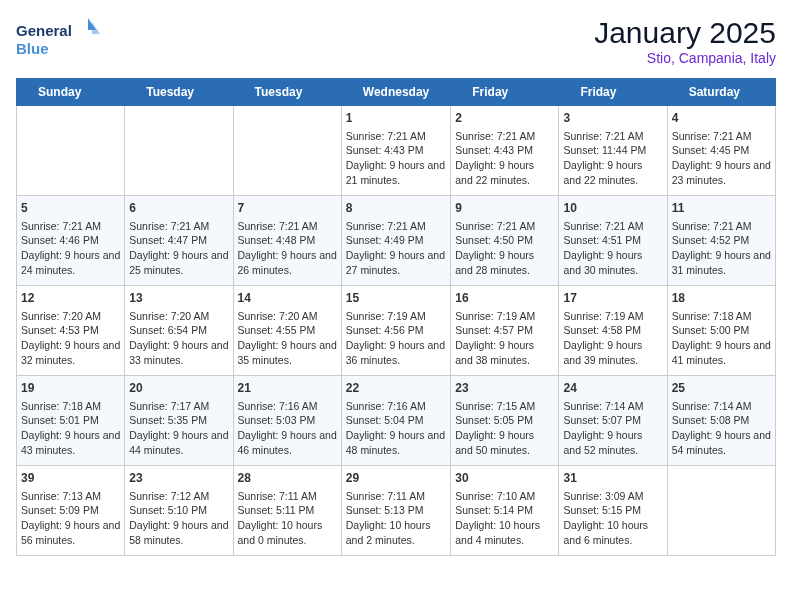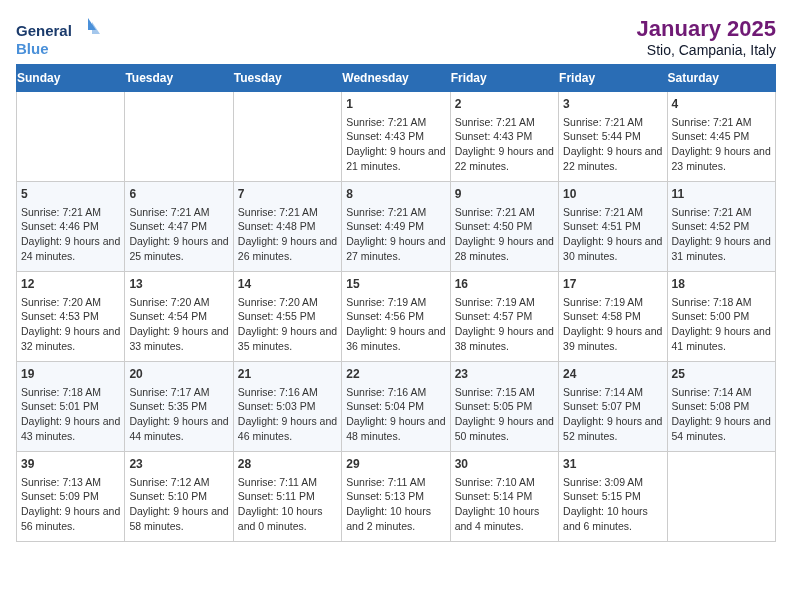--- a/index.html
+++ b/index.html
@@ -7,48 +7,48 @@
       font-family: Arial, sans-serif;
       background: #fff;
       width: 792px;
       min-height: 612px;
       padding: 16px;
     }
     .header {
       display: flex;
       justify-content: space-between;
       align-items: flex-start;
-      margin-bottom: 4px;
+      margin-bottom: 12px;
     }
     .logo {
       display: flex;
       align-items: center;
       gap: 4px;
     }
     .title-block {
       text-align: right;
     }
     .month-title {
-      font-size: 22px;
-      font-weight: bold;
-      color: #701a75;
+      font-size: 30px;
+      font-weight: normal;
+      color: #0f172a;
     }
     .location {
       font-size: 14px;
-      color: #0f172a;
+      color: #6d28d9;
     }
     table {
       width: 100%;
       border-collapse: collapse;
       font-size: 11px;
     }
     th {
       background-color: #2a6db5;
       color: #fff;
-      padding: 6px 0;
+      padding: 6px 21px;
       text-align: left;
       font-size: 12px;
       font-weight: bold;
       border: 1px solid #2a6db5;
     }
     td {
       border: 1px solid #ccc;
       vertical-align: top;
       padding: 4px;
       width: 14.28%;
@@ -117,21 +117,21 @@
         </td>
         <td>
           <div class="day-num">2</div>
           <div>Sunrise: 7:21 AM</div>
           <div>Sunset: 4:43 PM</div>
           <div>Daylight: 9 hours and 22 minutes.</div>
         </td>
         <td>
           <div class="day-num">3</div>
           <div>Sunrise: 7:21 AM</div>
-          <div>Sunset: 5:44 PM</div>
+          <div>Sunset: 11:44 PM</div>
           <div>Daylight: 9 hours and 22 minutes.</div>
         </td>
         <td>
           <div class="day-num">4</div>
           <div>Sunrise: 7:21 AM</div>
           <div>Sunset: 4:45 PM</div>
           <div>Daylight: 9 hours and 23 minutes.</div>
         </td>
       </tr>
       <tr>
@@ -181,21 +181,21 @@
       <tr>
         <td>
           <div class="day-num">12</div>
           <div>Sunrise: 7:20 AM</div>
           <div>Sunset: 4:53 PM</div>
           <div>Daylight: 9 hours and 32 minutes.</div>
         </td>
         <td>
           <div class="day-num">13</div>
           <div>Sunrise: 7:20 AM</div>
-          <div>Sunset: 4:54 PM</div>
+          <div>Sunset: 6:54 PM</div>
           <div>Daylight: 9 hours and 33 minutes.</div>
         </td>
         <td>
           <div class="day-num">14</div>
           <div>Sunrise: 7:20 AM</div>
           <div>Sunset: 4:55 PM</div>
           <div>Daylight: 9 hours and 35 minutes.</div>
         </td>
         <td>
           <div class="day-num">15</div>

